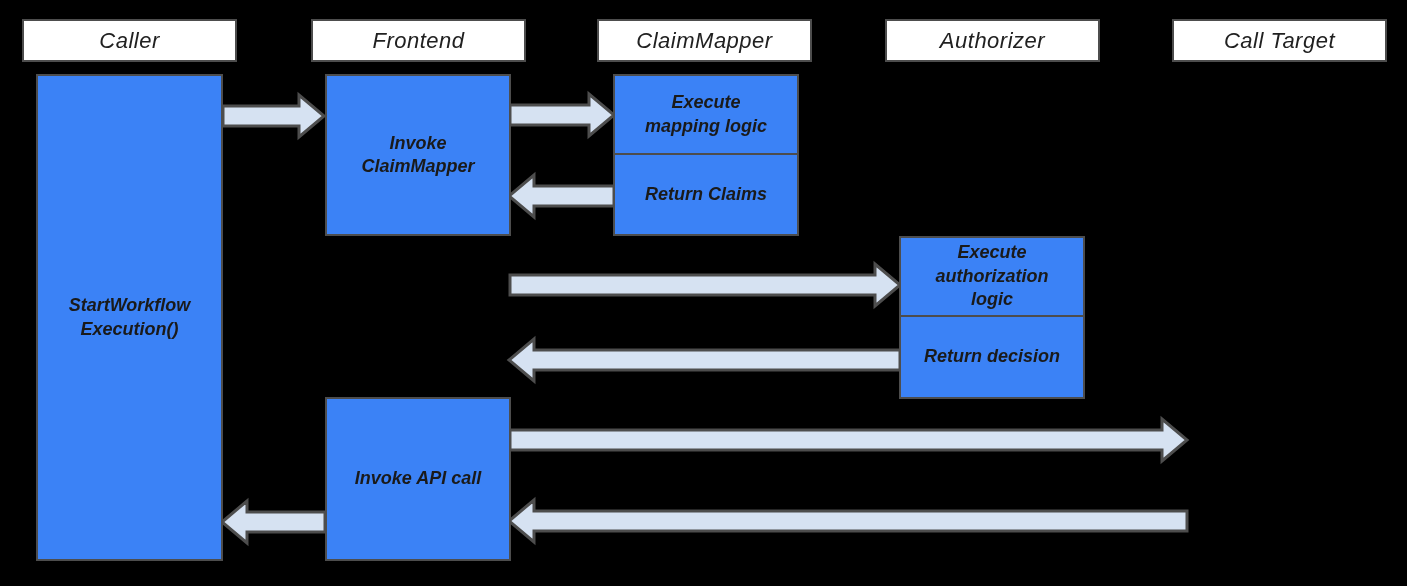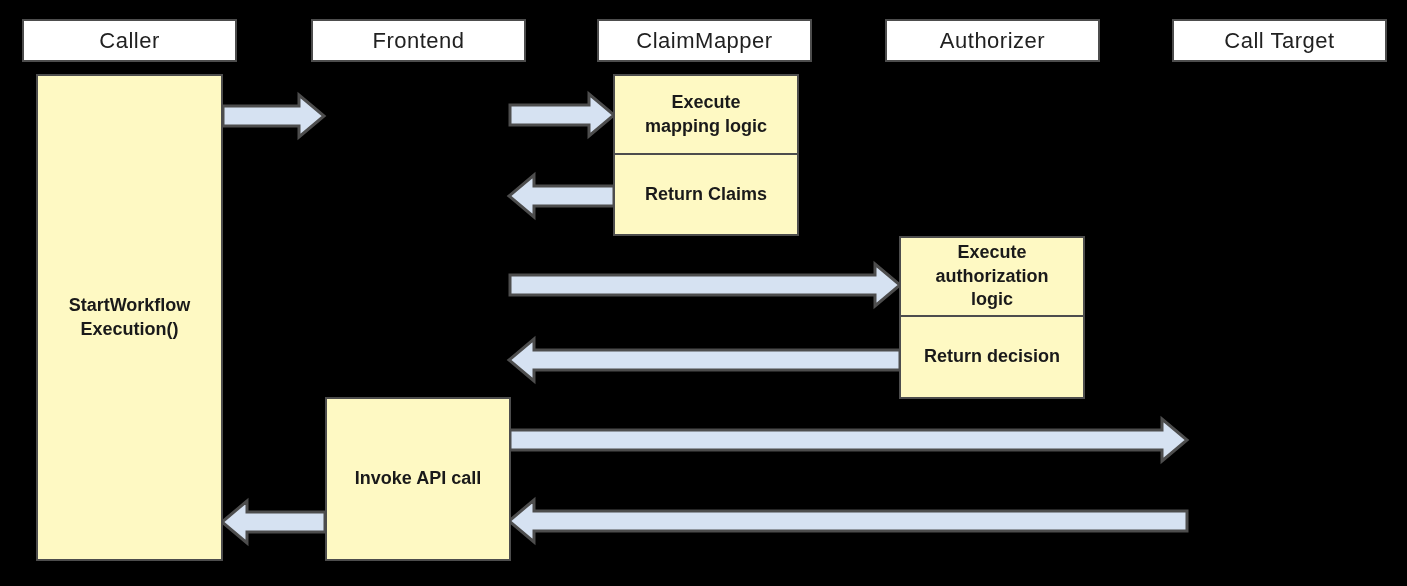--- a/index.html
+++ b/index.html
@@ -3,20 +3,21 @@
 <meta charset="utf-8">
 <style>
   html, body { margin: 0; padding: 0; background: #000; }
   .stage {
     position: relative;
     width: 1407px;
     height: 586px;
     background: #000000;
     font-family: "Liberation Sans", sans-serif;
     overflow: hidden;
+    font-style: italic;
   }
   .arrows-layer {
     position: absolute;
     left: 0; top: 0;
     width: 1407px; height: 586px;
     z-index: 1;
   }
   .hdr {
     position: absolute;
     top: 19px;
@@ -29,21 +30,21 @@
     align-items: center;
     justify-content: center;
     font-size: 22px;
     font-weight: 400;
     letter-spacing: 0.5px;
     color: #212121;
     z-index: 2;
   }
   .box {
     position: absolute;
-    background: #fef9c3;
+    background: #3b82f6;
     border: 2px solid #4d4d4d;
     box-sizing: border-box;
     display: flex;
     align-items: center;
     justify-content: center;
     text-align: center;
     font-size: 18px;
     font-weight: 700;
     color: #1a1a1a;
     line-height: 1.3;
@@ -68,20 +69,21 @@
     </svg>
 
   <div class="hdr" style="left:22px">Caller</div>
   <div class="hdr" style="left:311px">Frontend</div>
   <div class="hdr" style="left:597px">ClaimMapper</div>
   <div class="hdr" style="left:885px">Authorizer</div>
   <div class="hdr" style="left:1172px">Call Target</div>
 
   <div class="box" style="left:36px; top:74px; width:187px; height:487px">StartWorkflow Execution()</div>
 
+  <div class="box" style="left:325px; top:74px;  width:186px; height:162px">Invoke ClaimMapper</div>
   <div class="box" style="left:325px; top:397px; width:186px; height:164px">Invoke API call</div>
 
   <div class="box" style="left:613px; top:74px;  width:186px; height:81px">Execute mapping logic</div>
   <div class="box" style="left:613px; top:153px; width:186px; height:83px">Return Claims</div>
 
   <div class="box" style="left:899px; top:236px; width:186px; height:81px">Execute authorization logic</div>
   <div class="box" style="left:899px; top:315px; width:186px; height:84px">Return decision</div>
 
 
 </div>

